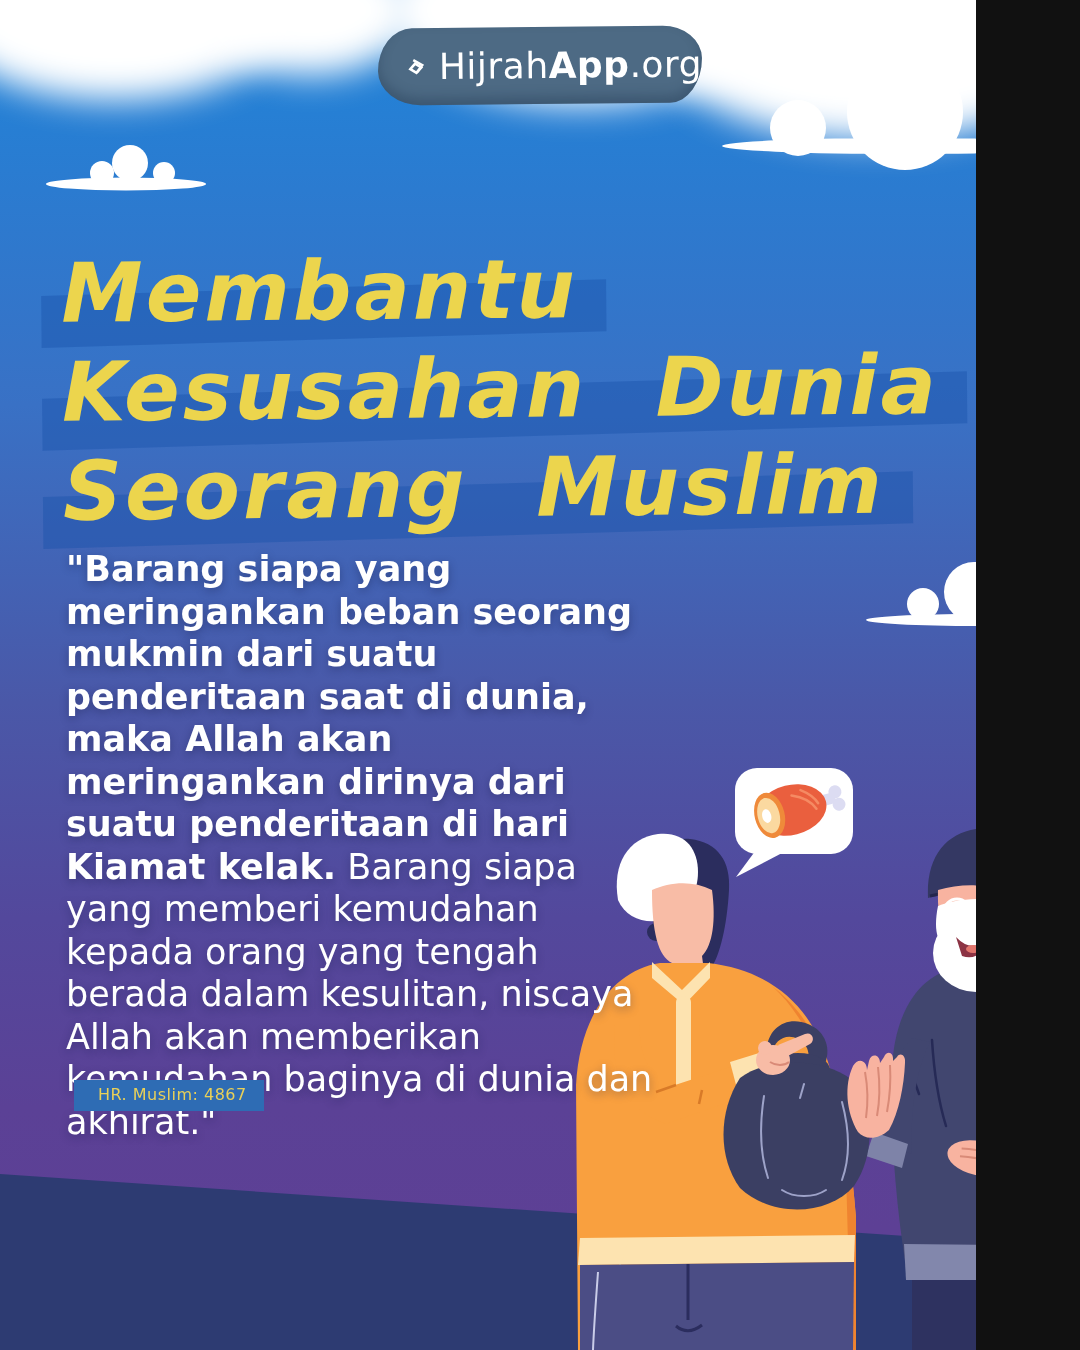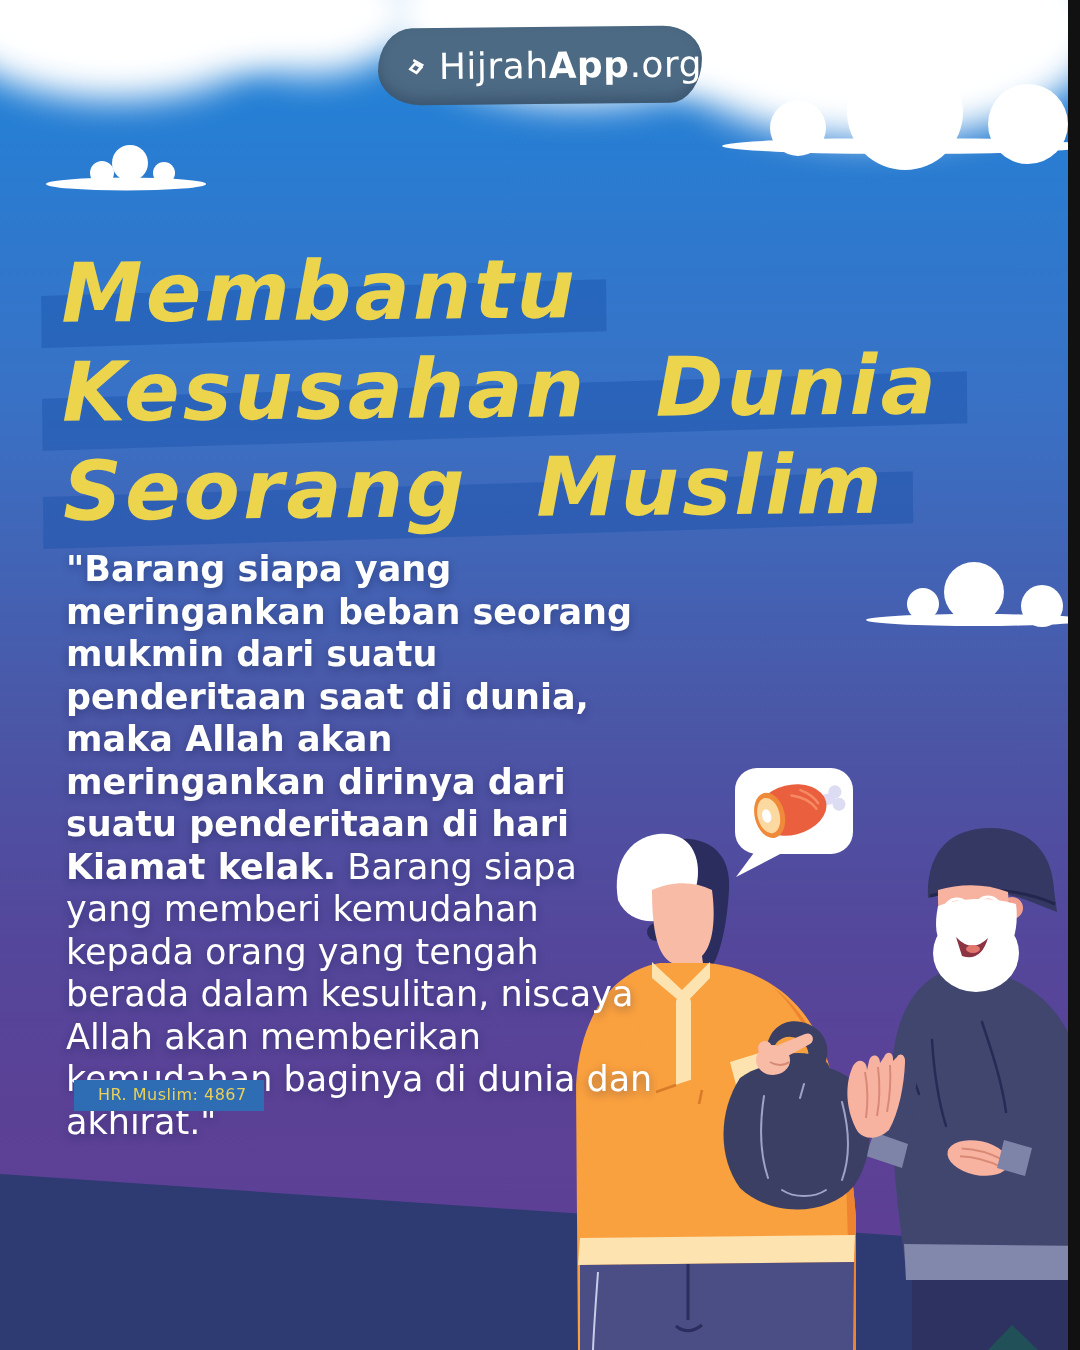--- a/index.html
+++ b/index.html
@@ -1,17 +1,17 @@
 <!DOCTYPE html>
 <html><head>
 <meta charset="utf-8">
 <style>
   html,body{margin:0;padding:0;background:#111;}
   .canvas{
-    position:relative;width:1068px;height:1350px;overflow:hidden;
+    position:relative;width:976px;height:1350px;overflow:hidden;
     font-family:"DejaVu Sans",sans-serif;
     background:linear-gradient(180deg,#1f85da 0%,#2b7bd0 14%,#3971c5 30%,#4a58a8 52%,#53489c 68%,#5b4196 82%,#5f3f94 100%);
   }
   
   .bcloud{position:absolute;background:#ffffff;border-radius:50%;filter:blur(17px);}
   .b1{left:-60px;top:-75px;width:350px;height:175px;}
   .b2{left:205px;top:-55px;width:210px;height:130px;}
   .b3{left:385px;top:-85px;width:390px;height:190px;}
   .b4{left:645px;top:-95px;width:460px;height:235px;}
   .skysvg{position:absolute;left:0;top:0;pointer-events:none;}

